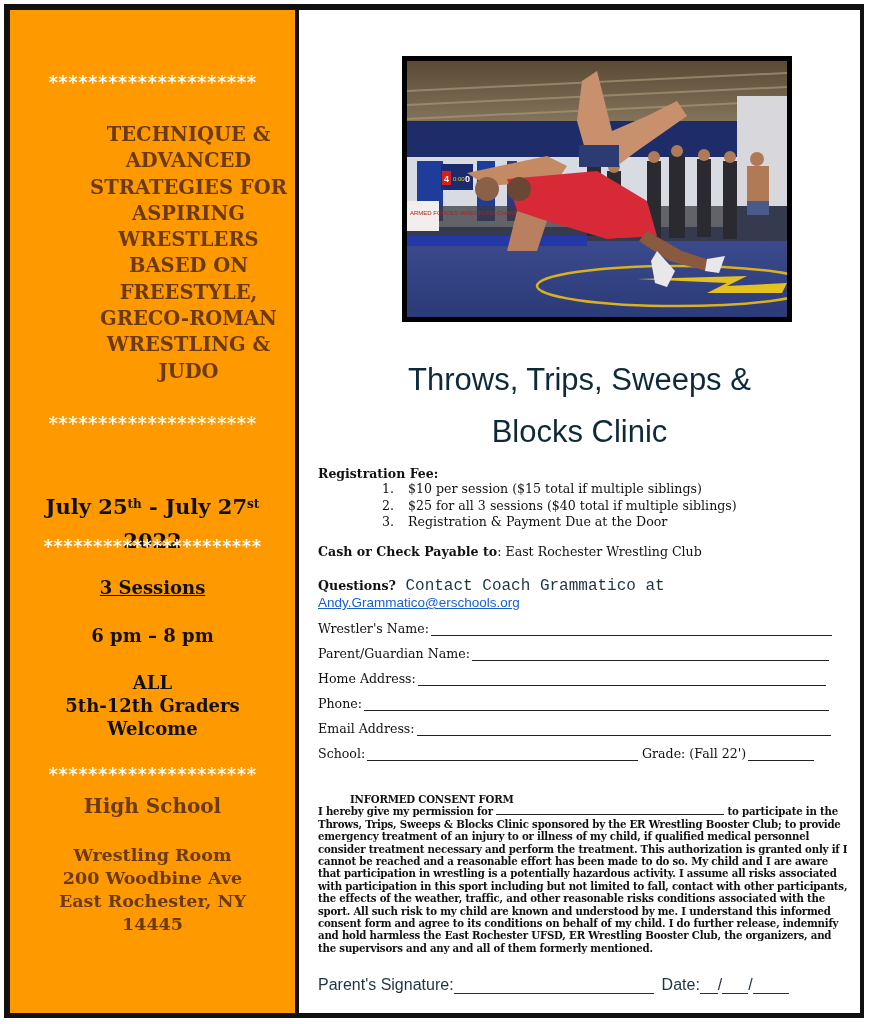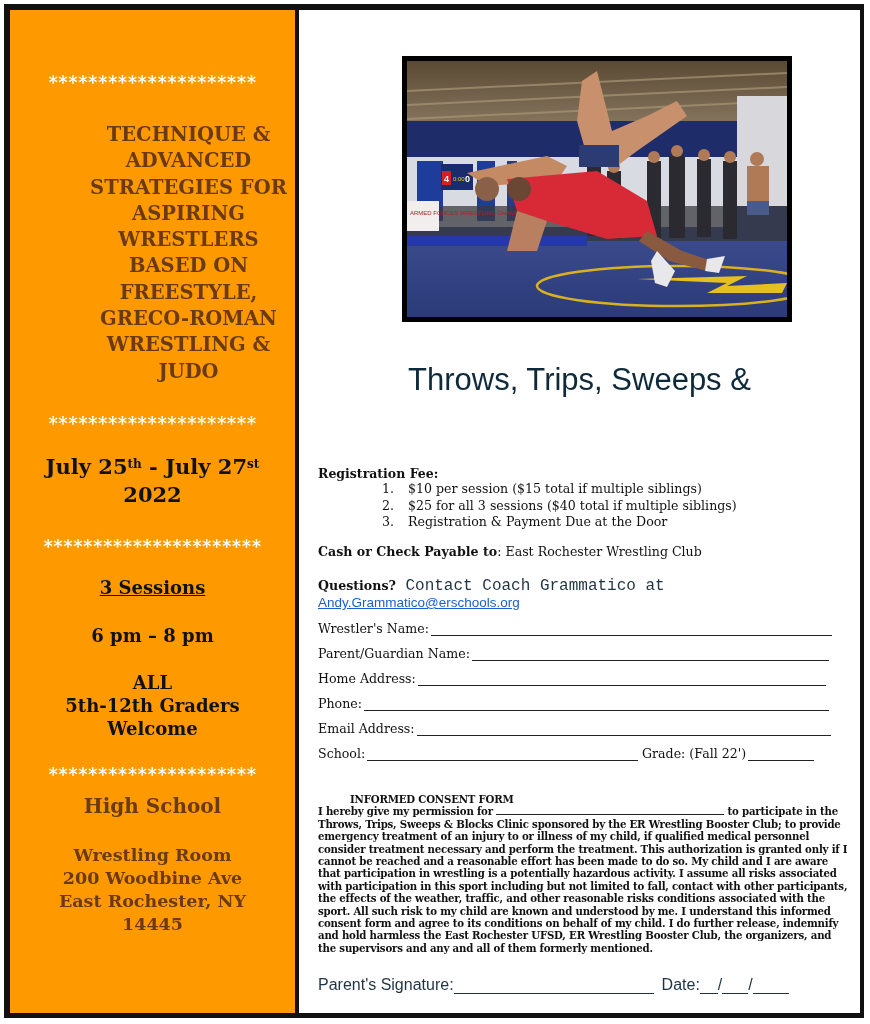--- a/index.html
+++ b/index.html
@@ -5,21 +5,21 @@
   html, body { margin: 0; padding: 0; background: #ffffff; }
   body { width: 870px; height: 1024px; position: relative; overflow: hidden; font-family: "DejaVu Serif", serif; }
   .frame { position: absolute; left: 4px; top: 4px; width: 860px; height: 1014px; border: 3px solid #111; box-sizing: border-box; background: #111; }
   .left { position: absolute; left: 3px; top: 3px; width: 285px; height: 1003px; background: #fe9a00; }
   .right { position: absolute; left: 292px; top: 3px; width: 561px; height: 1003px; background: #ffffff; }
   .stars { position: absolute; left: 0; width: 285px; text-align: center; color: #ffffff; font-family: "DejaVu Serif", serif; font-weight: bold; font-size: 18px; letter-spacing: 0.5px; }
   .brown { color: #6b3a10; }
   .black { color: #111111; }
   .center-block { position: absolute; left: 0; width: 285px; text-align: center; font-family: "DejaVu Serif", serif; font-weight: bold; }
   .tagline { top: 112px; font-size: 19.5px; line-height: 26.3px; padding-left: 36px; }
-  .dates { top: 443px; font-size: 21px; line-height: 28px; }
+  .dates { top: 480px; font-size: 21px; line-height: 34px; }
   .dates sup { font-size: 12px; vertical-align: top; position: relative; top: -3px; }
   .sessions { top: 567px; font-size: 18px; text-decoration: underline; }
   .time { top: 615px; font-size: 18px; }
   .grades { top: 661px; font-size: 18px; line-height: 23px; }
   .loc1 { top: 783px; font-size: 20px; line-height: 26px; }
   .loc2 { top: 834px; font-size: 17.5px; line-height: 23px; }
 
   .photo { position: absolute; left: 103px; top: 46px; width: 390px; height: 266px; background: #000; }
   .photo-inner { position: absolute; left: 5px; top: 5px; width: 380px; height: 256px; overflow: hidden; background: #2d3d7a; }
 
@@ -165,20 +165,21 @@
             <path d="M240 170 L275 190 L305 200 L300 210 L262 200 L232 180 Z" fill="#8a5a40"></path>
             <path d="M250 190 L268 210 L260 226 L248 222 L244 200 Z" fill="#e8e8ea"></path>
             <path d="M300 198 L318 195 L312 212 L298 210 Z" fill="#e8e8ea"></path>
           </g>
         </svg>
       </div>
     </div>
 
     <div class="title">
       <div>Throws, Trips, Sweeps &amp;</div>
+      <div>Blocks Clinic</div>
     </div>
 
     <div class="reg">
       <div class="hdr">Registration Fee:</div>
       <ol>
         <li>$10 per session ($15 total if multiple siblings)</li>
         <li>$25 for all 3 sessions ($40 total if multiple siblings)</li>
         <li>Registration &amp; Payment Due at the Door</li>
       </ol>
     </div>

